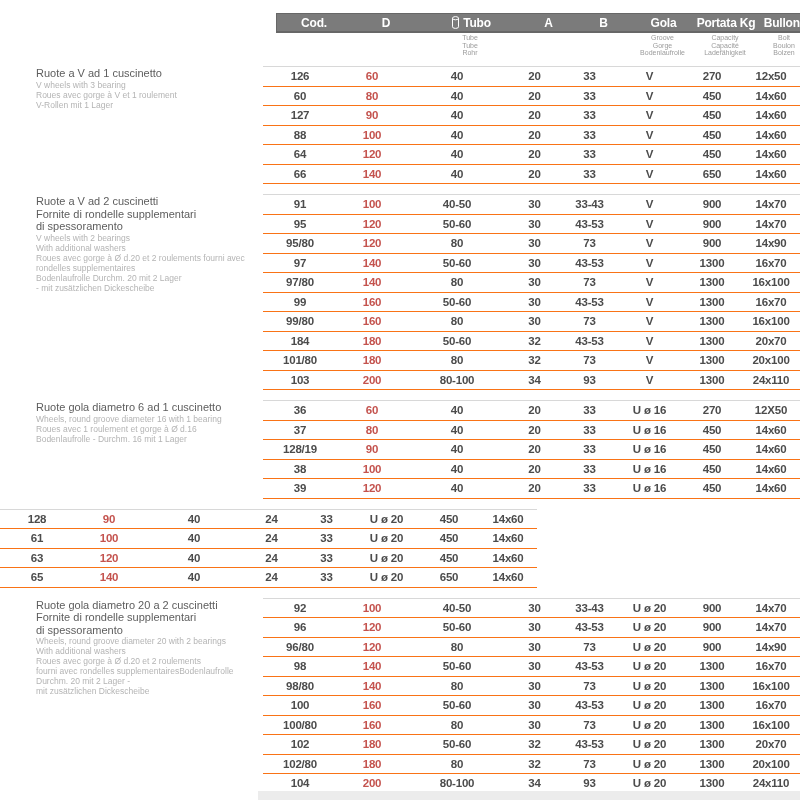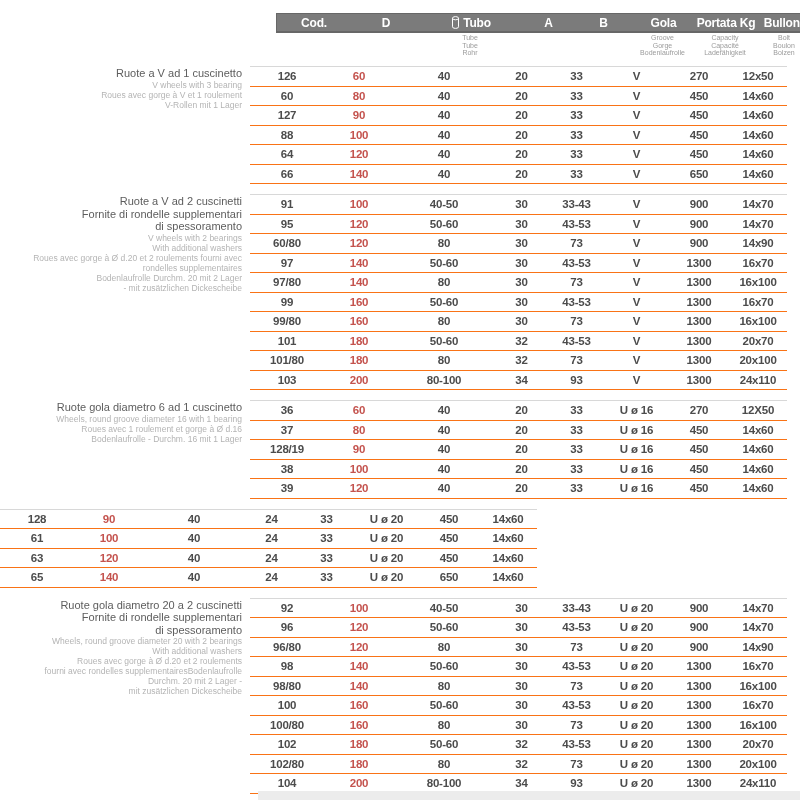--- a/index.html
+++ b/index.html
@@ -17,21 +17,21 @@
     color:#ffffff; font-size:12px; font-weight:bold; text-align:center;
     display:flex; align-items:center; justify-content:center; gap:3px;
     white-space:nowrap; letter-spacing:-0.2px;
   }
   .hicon { display:inline-flex; align-items:center; }
   .hsub { display:grid; grid-template-columns:74px 70px 100px 55px 55px 65px 60px 58px; margin-top:1px; }
   .hsubcell { text-align:center; }
   .subline { font-size:7px; line-height:7.5px; color:#9b9b9b; white-space:nowrap; }
   .groups { position:absolute; left:0; top:66px; width:800px; }
   .group { display:flex; margin-bottom:10px; }
-  .labels { width:250px; padding:1px 8px 0 0; text-align:right; box-sizing:border-box; }
+  .labels { width:250px; padding:1px 8px 0 0; text-align:left; box-sizing:border-box;margin-left:36px; }
   .label-primary { font-size:11px; line-height:12.5px; color:#5d5d5d; white-space:nowrap; }
   .label-secondary { font-size:8.5px; line-height:10px; color:#b4b4b4; white-space:nowrap; }
   .rows { width:537px; border-top:1px solid #d8d8d8; }
   .row {
     display:grid; grid-template-columns:74px 70px 100px 55px 55px 65px 60px 58px;
     height:19.5px; box-sizing:border-box; border-bottom:1px solid #f97316;
     align-items:center;
   }
   .cell {
     text-align:center; font-size:11.5px; font-weight:bold; color:#4c4c4c;
@@ -204,21 +204,21 @@
             <div class="cell">95</div>
             <div class="cell red">120</div>
             <div class="cell">50-60</div>
             <div class="cell">30</div>
             <div class="cell">43-53</div>
             <div class="cell">V</div>
             <div class="cell">900</div>
             <div class="cell">14x70</div>
           </div>
           <div class="row">
-            <div class="cell">60/80</div>
+            <div class="cell">95/80</div>
             <div class="cell red">120</div>
             <div class="cell">80</div>
             <div class="cell">30</div>
             <div class="cell">73</div>
             <div class="cell">V</div>
             <div class="cell">900</div>
             <div class="cell">14x90</div>
           </div>
           <div class="row">
             <div class="cell">97</div>
@@ -254,21 +254,21 @@
             <div class="cell">99/80</div>
             <div class="cell red">160</div>
             <div class="cell">80</div>
             <div class="cell">30</div>
             <div class="cell">73</div>
             <div class="cell">V</div>
             <div class="cell">1300</div>
             <div class="cell">16x100</div>
           </div>
           <div class="row">
-            <div class="cell">101</div>
+            <div class="cell">184</div>
             <div class="cell red">180</div>
             <div class="cell">50-60</div>
             <div class="cell">32</div>
             <div class="cell">43-53</div>
             <div class="cell">V</div>
             <div class="cell">1300</div>
             <div class="cell">20x70</div>
           </div>
           <div class="row">
             <div class="cell">101/80</div>

